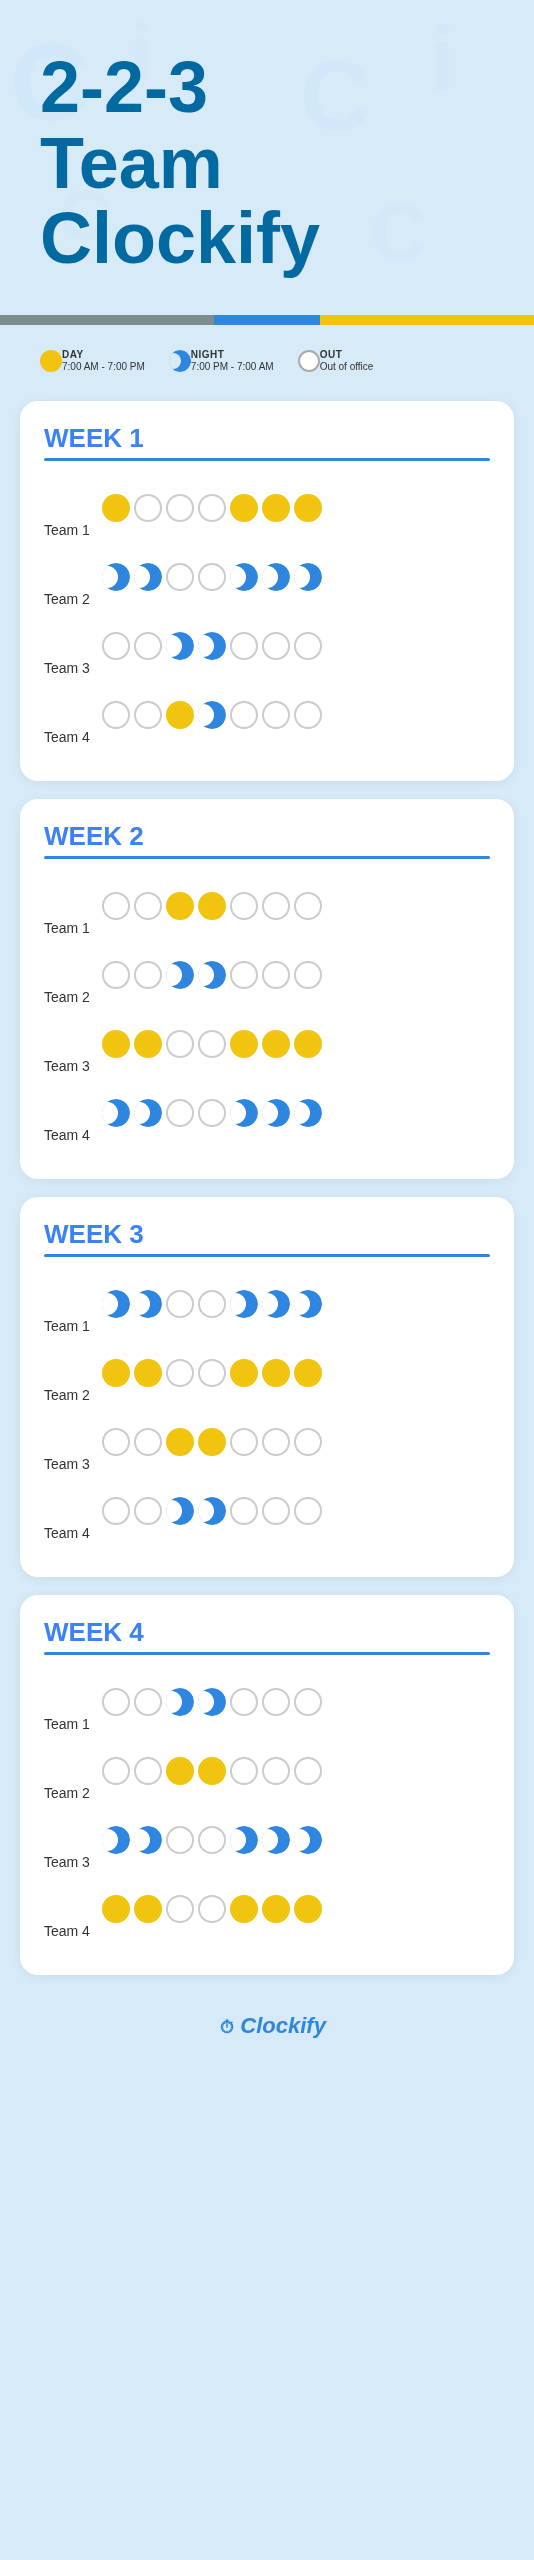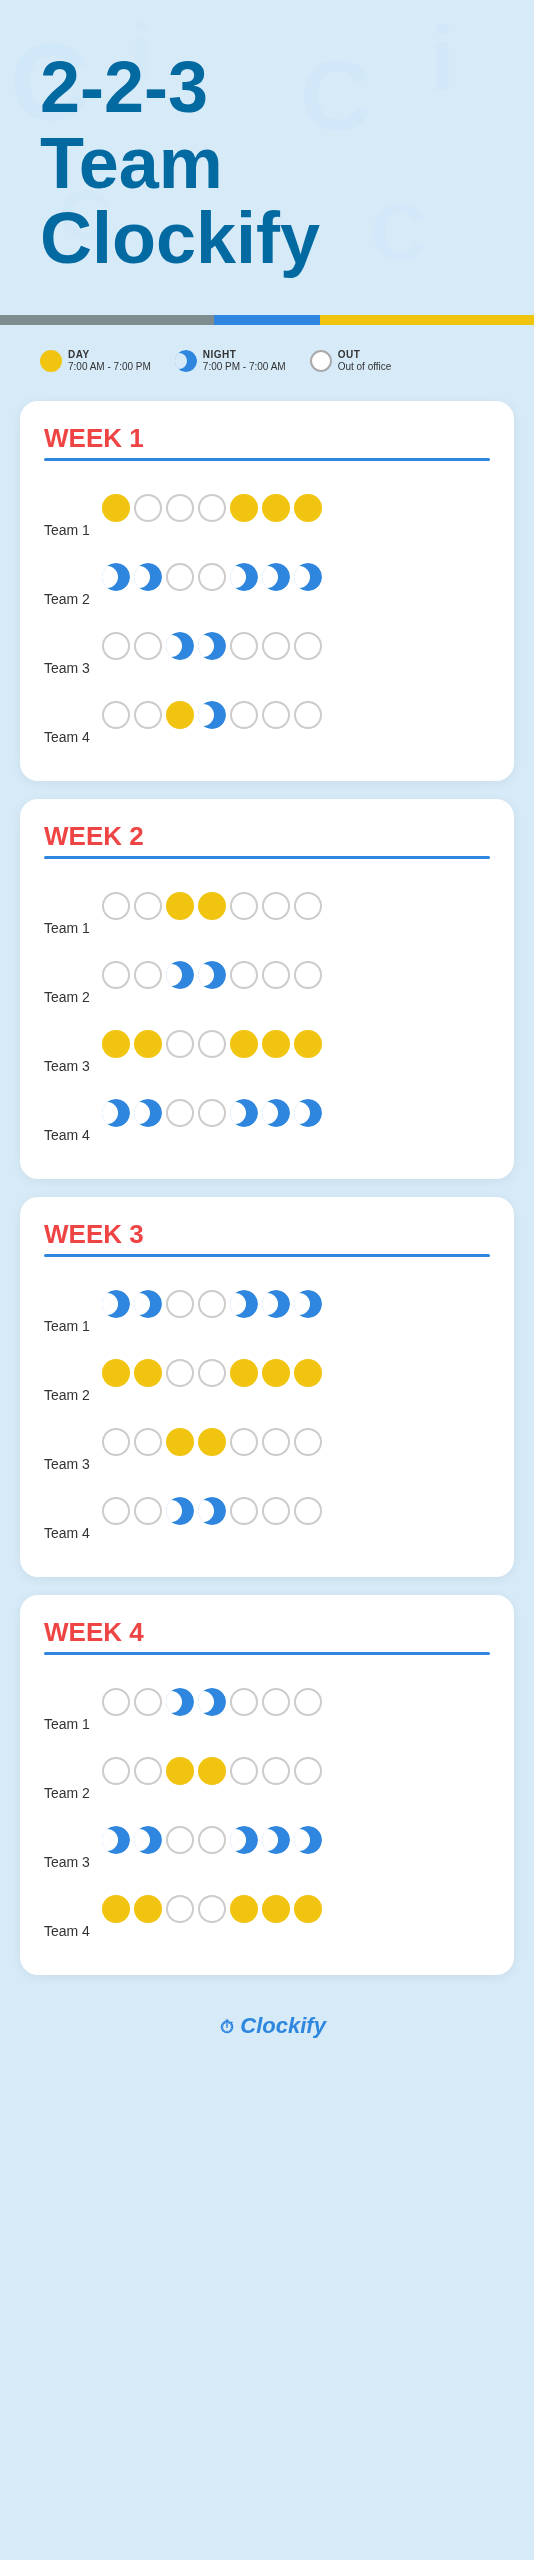--- a/index.html
+++ b/index.html
@@ -44,21 +44,21 @@
     .legend {
       display: flex;
       align-items: center;
       gap: 24px;
       padding: 24px 40px 10px 40px;
       background: #d6eaf8;
     }
     .legend-item {
       display: flex;
       align-items: center;
-      gap: 6px;
+      gap: 0;
     }
     .legend-icon {
       width: 22px;
       height: 22px;
       border-radius: 50%;
       flex-shrink: 0;
     }
     .legend-icon.day { background: #f1c40f; }
     .legend-icon-night-wrap {
       width: 22px;
@@ -109,21 +109,21 @@
     .week-card {
       background: white;
       border-radius: 18px;
       margin: 18px 20px;
       padding: 22px 24px 26px 24px;
       box-shadow: 0 2px 12px rgba(0,0,0,0.06);
     }
     .week-title {
       font-size: 26px;
       font-weight: 900;
-      color: #ef4444;
+      color: #3b82f6;
       margin-bottom: 4px;
     }
     .week-divider {
       height: 3px;
       background: #2e86de;
       border-radius: 2px;
       margin-bottom: 18px;
       width: 100%;
     }
 

